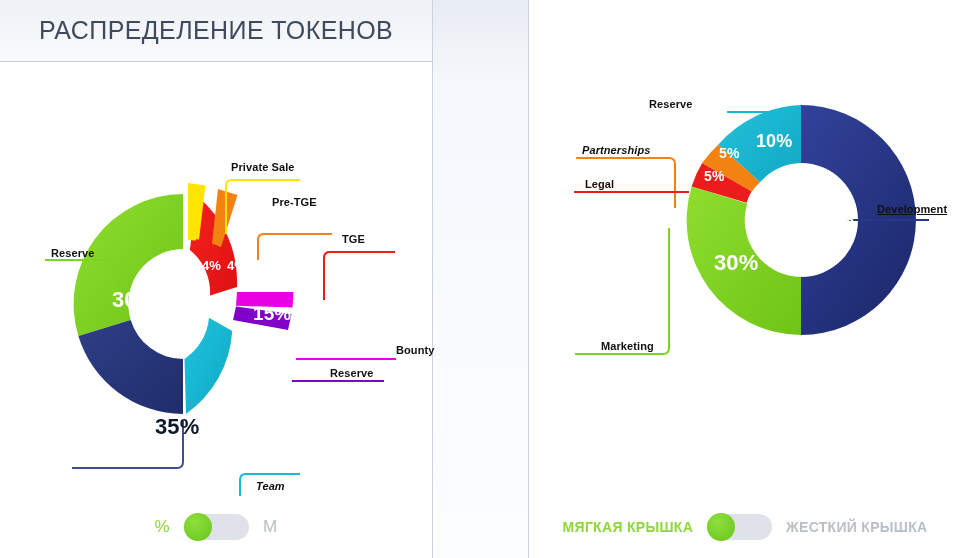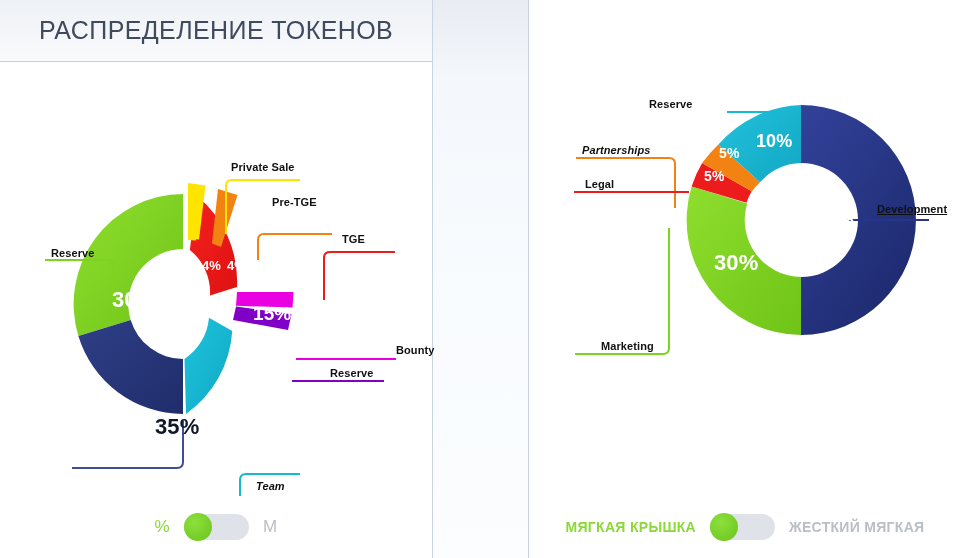--- a/index.html
+++ b/index.html
@@ -230,19 +230,19 @@
         <div class="lbl" style="left:56px;top:178px;">Legal</div>
         <div class="lbl" style="left:53px;top:144px;font-style:italic;">Partnerships</div>
         <div class="lbl" style="left:120px;top:98px;">Reserve</div>
       </div>
 
       <div class="toggle-row">
         <span class="tg-label tg-on">МЯГКАЯ КРЫШКА</span>
         <span class="switch">
           <span class="knob"></span>
         </span>
-        <span class="tg-label tg-off">ЖЕСТКИЙ МЯГКАЯ</span>
+        <span class="tg-label tg-off">ЖЕСТКИЙ КРЫШКА</span>
       </div>
 
     </div>
   </div>
 
 </div>
 
 </body></html>

